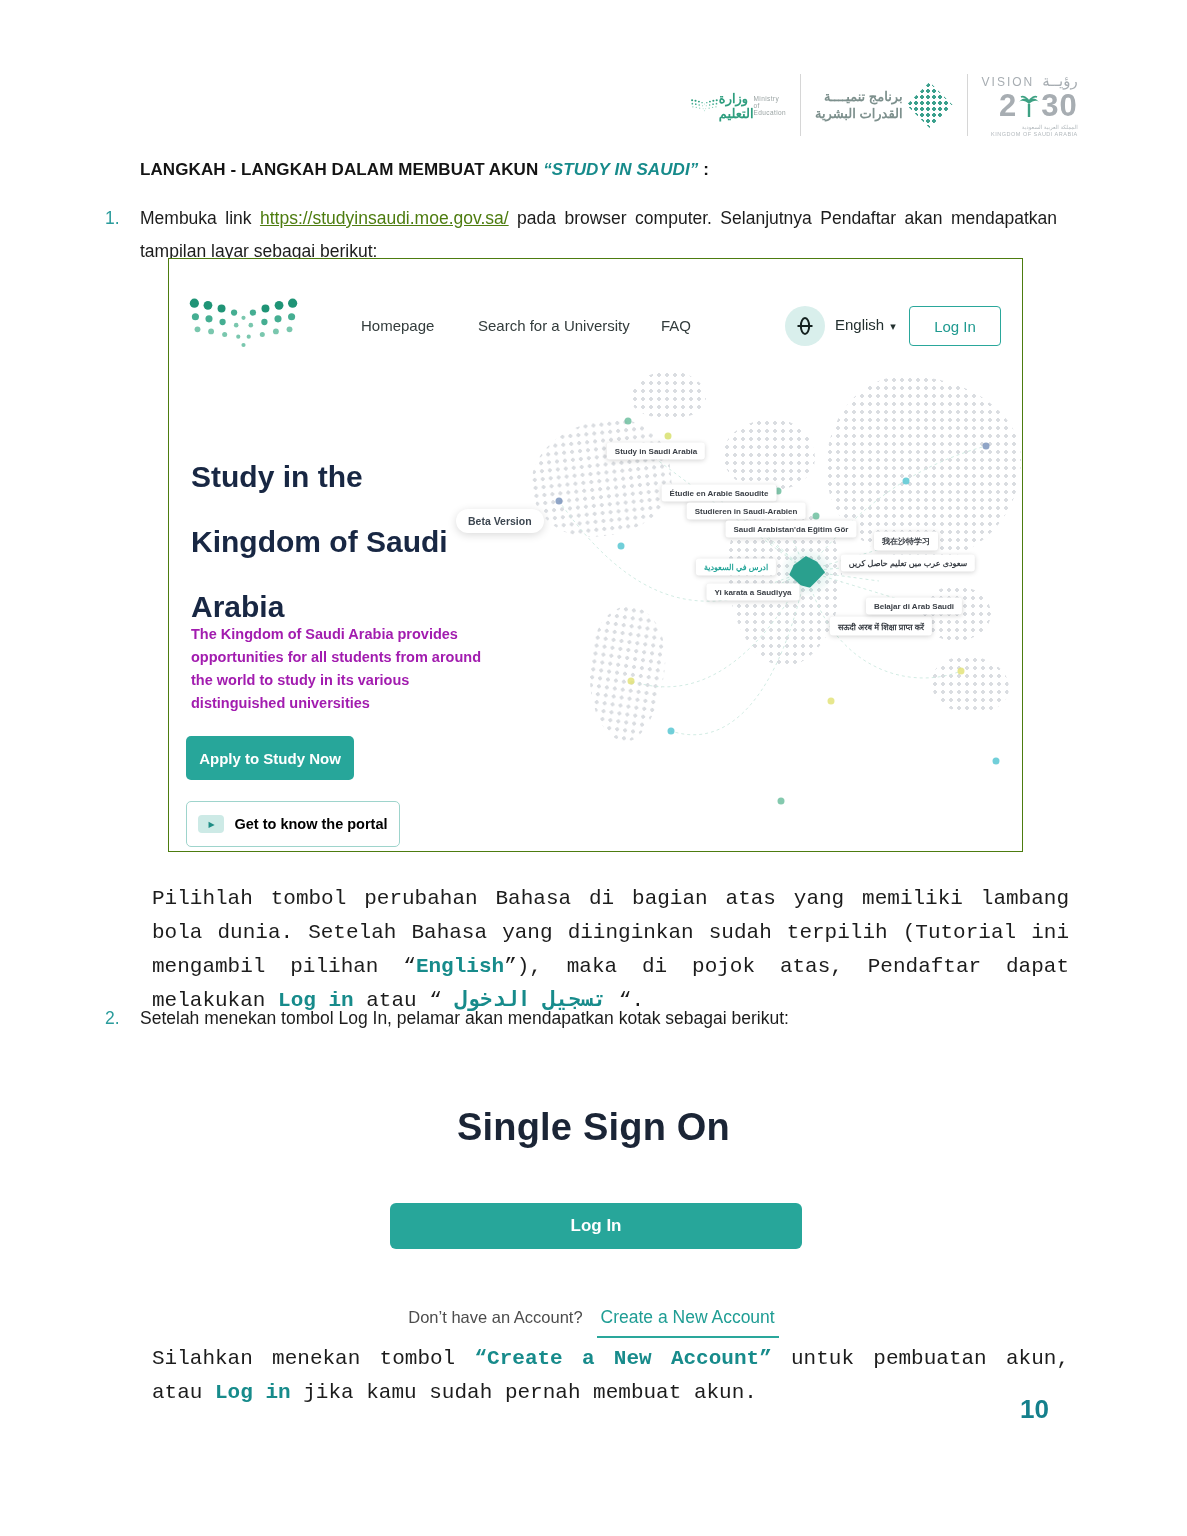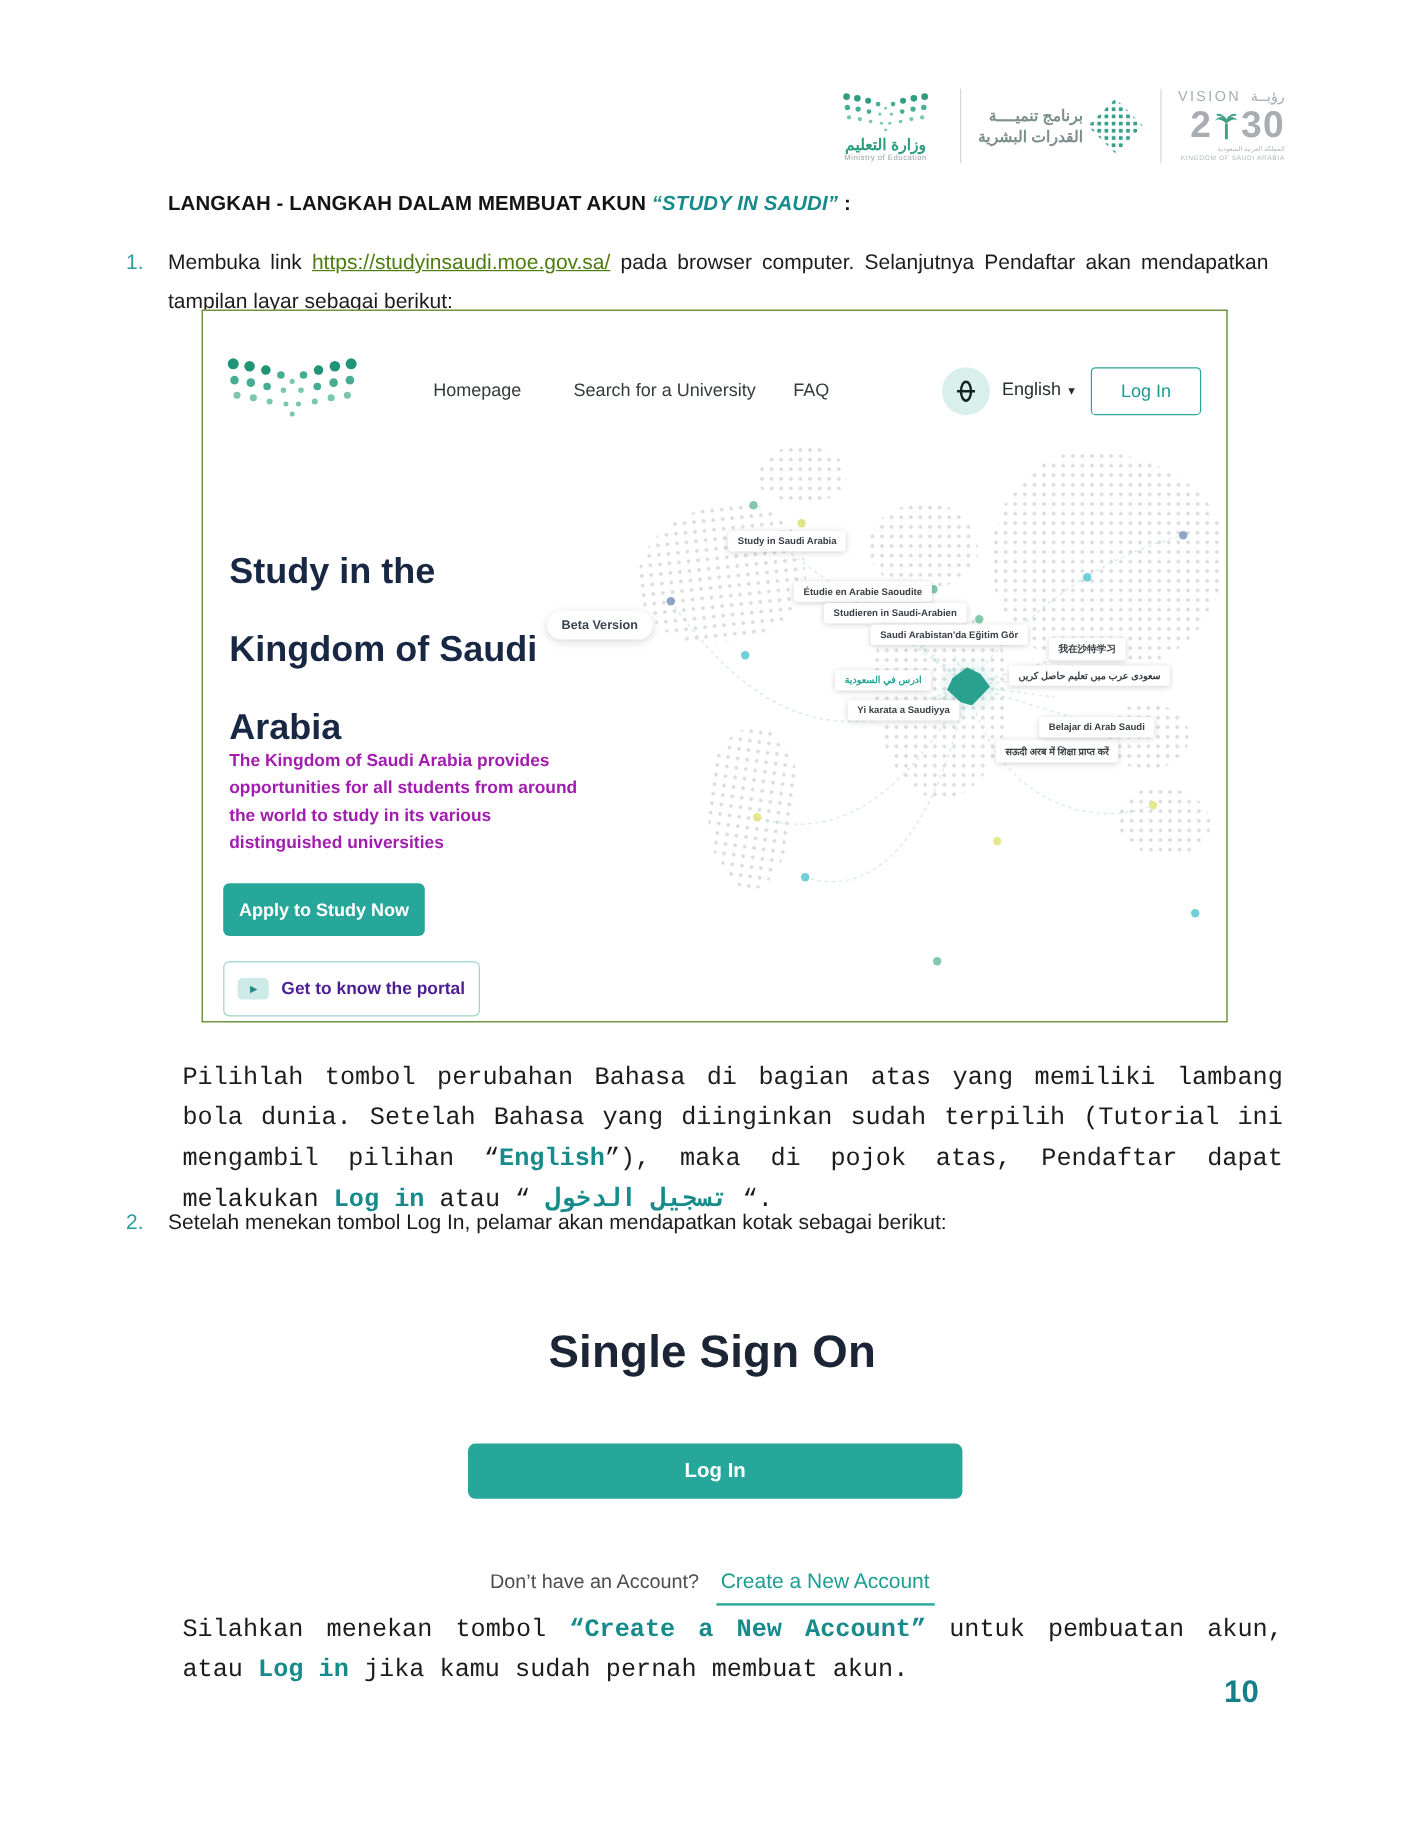--- a/index.html
+++ b/index.html
@@ -2,29 +2,29 @@
 <html><head>
 <meta charset="utf-8">
 <style>
   * { margin:0; padding:0; box-sizing:border-box; }
   html,body { width:1187px; height:1536px; background:#ffffff; font-family:"Liberation Sans", sans-serif; }
   .page { position:relative; width:1187px; height:1536px; background:#fff; overflow:hidden; }
 
   
   .logos { position:absolute; left:690px; top:66px; height:78px; display:flex; align-items:center; gap:14px; }
   .logo-divider { width:1px; height:62px; background:#d6d6d6; }
-  .moe-block { display:flex; flex-direction:column; align-items:center; width:96px; }
+  .moe-block { display:flex; flex-direction:row; align-items:center; width:96px; }
   .moe-ar { color:#2f9e7f; font-size:13px; font-weight:bold; margin-top:2px; }
   .moe-en { color:#9aa3a3; font-size:6.5px; letter-spacing:.4px; }
   .hcdp-block { display:flex; align-items:center; gap:4px; }
   .hcdp-text { text-align:right; color:#7d908d; font-size:13px; font-weight:bold; line-height:17px; }
   .hcdp-emblem { width:46px; height:46px; background:radial-gradient(#3aa08c 1.6px, rgba(58,160,140,.25) 1.7px, transparent 2.2px); background-size:6px 6px; clip-path:polygon(50% 0,100% 50%,50% 100%,0 50%); }
   .vision-block { display:flex; flex-direction:column; align-items:flex-end; line-height:1; }
   .vision-row1 { color:#a7adb2; font-size:12px; letter-spacing:2px; display:flex; gap:8px; align-items:baseline; }
-  .vision-row1 .ar { letter-spacing:0; font-size:12px; }
+  .vision-row1 .ar { letter-spacing:0; font-size:15px; }
   .vision-year { display:flex; align-items:center; color:#a7adb2; font-weight:bold; font-size:31px; letter-spacing:1px; margin:2px 0 3px; }
   .vision-sub { color:#b3b9bd; font-size:5.5px; letter-spacing:.5px; text-align:right; line-height:7px; }
 
   
   .doc-title { position:absolute; left:140px; top:160px; font-size:17px; font-weight:bold; color:#141414; letter-spacing:.1px; }
   .doc-title .hl-title { color:#178b8b; font-style:italic; }
   .step { position:absolute; left:105px; width:952px; font-size:17.5px; color:#1c1c1c; line-height:33px; }
   .step .stepnum { position:absolute; left:0; top:0; color:#2b9c9c; }
   .step .steptext { margin-left:35px; text-align:justify; }
   .doc-para { position:absolute; left:152px; width:917px; font-size:21px; color:#1c1c1c; line-height:34px; text-align:justify;font-family:Liberation Mono, monospace; }
@@ -41,21 +41,21 @@
   .lang-sel { position:absolute; left:666px; top:57px; font-size:15px; color:#23302f; cursor:pointer; }
   .lang-caret { font-size:11px; color:#23302f; margin-left:6px; }
   .nav-login { position:absolute; left:740px; top:47px; width:92px; height:40px; border:1.5px solid #2aa79b; border-radius:4px; color:#1f9a90; font-size:15px; display:flex; align-items:center; justify-content:center; cursor:pointer; background:#fff; }
 
   .hero-title { position:absolute; left:22px; top:185px; font-size:30px; line-height:65px; font-weight:bold; color:#182743; }
   .beta-badge { position:absolute; left:287px; top:250px; background:#fff; border-radius:13px; box-shadow:0 2px 8px rgba(0,0,0,.15); font-size:10.5px; font-weight:bold; color:#3c4650; padding:6px 12px; }
   .hero-desc { position:absolute; left:22px; top:364px; width:308px; font-size:14.5px; font-weight:bold; color:#a21caf; line-height:23px; }
   .apply-btn { position:absolute; left:17px; top:477px; width:168px; height:44px; background:#27a69a; border-radius:5px; color:#fff; font-size:15px; font-weight:bold; display:flex; align-items:center; justify-content:center; cursor:pointer; border:none; }
   .portal-btn { position:absolute; left:17px; top:542px; width:214px; height:46px; background:#fff; border:1px solid #9ed4cc; border-radius:5px; display:flex; align-items:center; justify-content:center; gap:10px; cursor:pointer; }
   .play-chip { width:26px; height:18px; background:#cdeae6; border-radius:4px; display:flex; align-items:center; justify-content:center; font-size:8px; color:#1f8d85; }
-  .portal-label { color:#4c1d95; font-size:14.5px; font-weight:bold; }
+  .portal-label { color:#000000; font-size:14.5px; font-weight:bold; }
 
   
   .map { position:absolute; left:362px; top:112px; width:492px; height:480px; }
   .map-blob { position:absolute; background-image:radial-gradient(#dadde1 1.6px, transparent 1.7px); background-size:8px 8px; }
   .blob-na { left:0; top:50px; width:140px; height:115px; border-radius:60% 40% 55% 45%/55% 50% 45% 50%; transform:rotate(-6deg); }
   .blob-gl { left:100px; top:0; width:75px; height:48px; border-radius:50% 50% 45% 55%/60% 55% 45% 40%; }
   .blob-sa { left:58px; top:235px; width:75px; height:135px; border-radius:45% 55% 40% 60%/35% 45% 55% 60%; transform:rotate(8deg); }
   .blob-eu { left:192px; top:48px; width:92px; height:72px; border-radius:55% 45% 50% 50%/50% 55% 45% 50%; }
   .blob-af { left:196px; top:135px; width:115px; height:160px; border-radius:45% 55% 50% 50%/35% 40% 60% 65%; }
   .blob-as { left:295px; top:5px; width:195px; height:185px; border-radius:40% 60% 50% 50%/50% 45% 55% 50%; }

